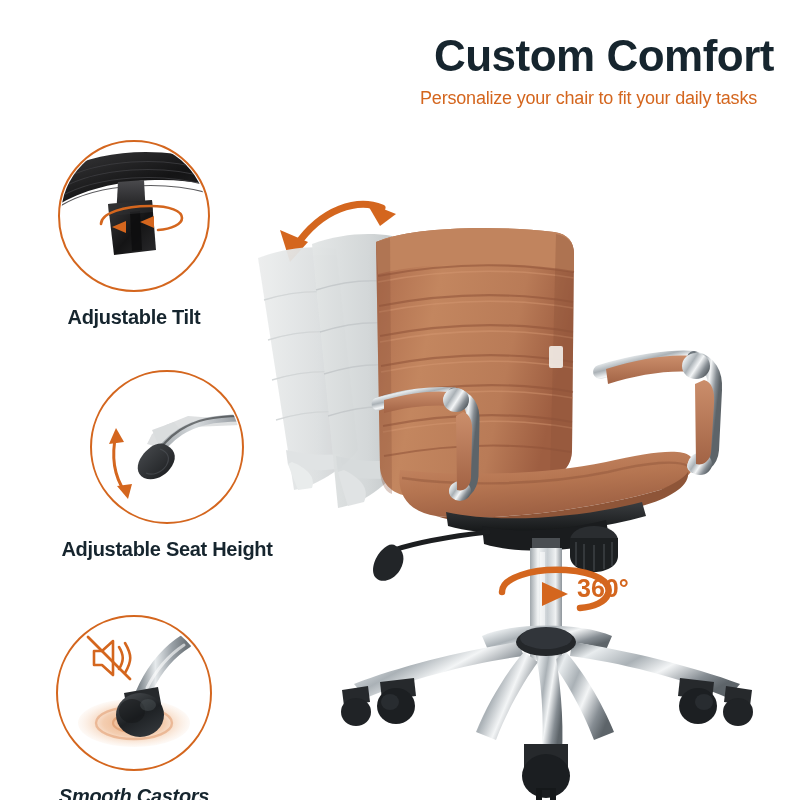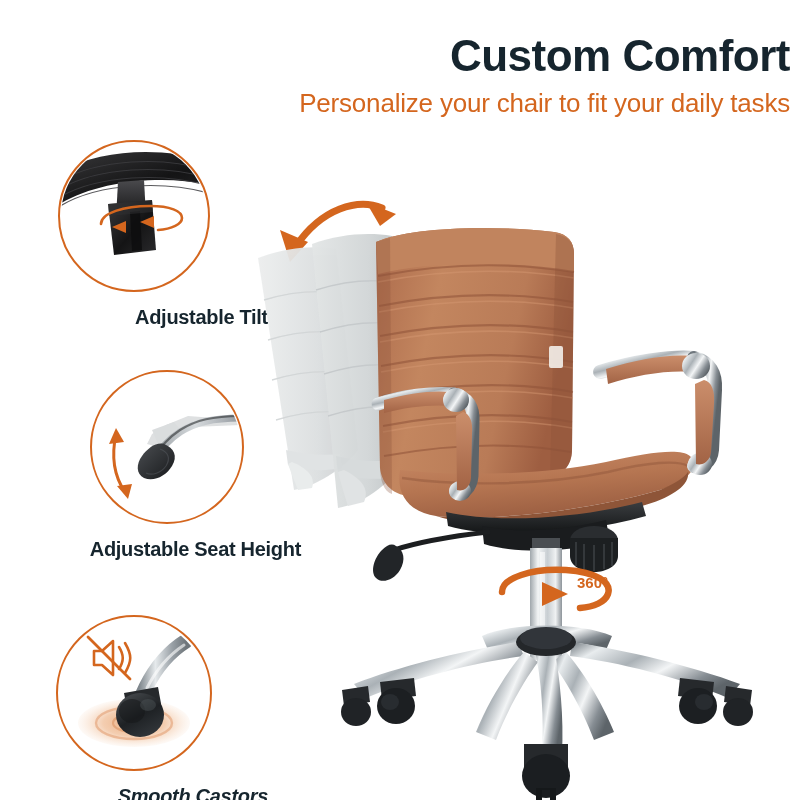--- a/index.html
+++ b/index.html
@@ -4,33 +4,33 @@
 <style>
   html,body{margin:0;padding:0;}
   body{
     width:800px;height:800px;overflow:hidden;background:#ffffff;
     font-family:"Liberation Sans","DejaVu Sans",sans-serif;
     -webkit-font-smoothing:antialiased;
   }
   .canvas{position:relative;width:800px;height:800px;background:#fff;}
 
   
-  .header{position:absolute;right:10px;top:34px;text-align:right;width:640px;}
+  .header{position:absolute;right:26px;top:34px;text-align:right;width:640px;}
   .title{
     font-size:44px;font-weight:700;letter-spacing:-0.5px;color:#16252e;
     line-height:1.0;margin:0;white-space:nowrap;
   }
   .subtitle{
-    font-size:26px;font-weight:400;color:#d4661e;letter-spacing:-0.2px;
-    margin:11px 0 0 0;line-height:1.1;white-space:nowrap;
+    font-size:18px;font-weight:400;color:#d4661e;letter-spacing:-0.2px;
+    margin:11px 17px 0 0;line-height:1.1;white-space:nowrap;
   }
 
   
   .features{position:absolute;left:0;top:140px;width:268px;}
-  .feature{position:relative;width:268px;text-align:right;}
+  .feature{position:relative;width:268px;text-align:center;}
   .f1{height:230px;}
   .f2{height:245px;padding-left:33px;}
   .f3{height:185px;font-style:italic;}
 
   .circle{
     position:relative;margin:0 auto;width:148px;height:148px;border-radius:50%;
     border:2.6px solid #d4661e;background:#fff;overflow:hidden;
   }
   .f2 .circle{width:150px;height:150px;}
   .f3 .circle{width:152px;height:152px;}
@@ -38,21 +38,21 @@
   .flabel{
     margin-top:13px;font-size:20px;font-weight:700;color:#16252e;
     line-height:1.28;letter-spacing:-0.3px;
   }
 
   
   .stage{position:absolute;left:250px;top:150px;width:550px;height:650px;}
 
   
   .rot-label{
-    position:absolute;font-size:15px;font-weight:700;color:#d4661e;letter-spacing:0px;text-align:center;
+    position:absolute;font-size:25px;font-weight:700;color:#d4661e;letter-spacing:0px;text-align:center;
   }
 
   svg{display:block;}
 </style>
 </head>
 <body>
 
 <div class="canvas">
 
   <div class="header">

